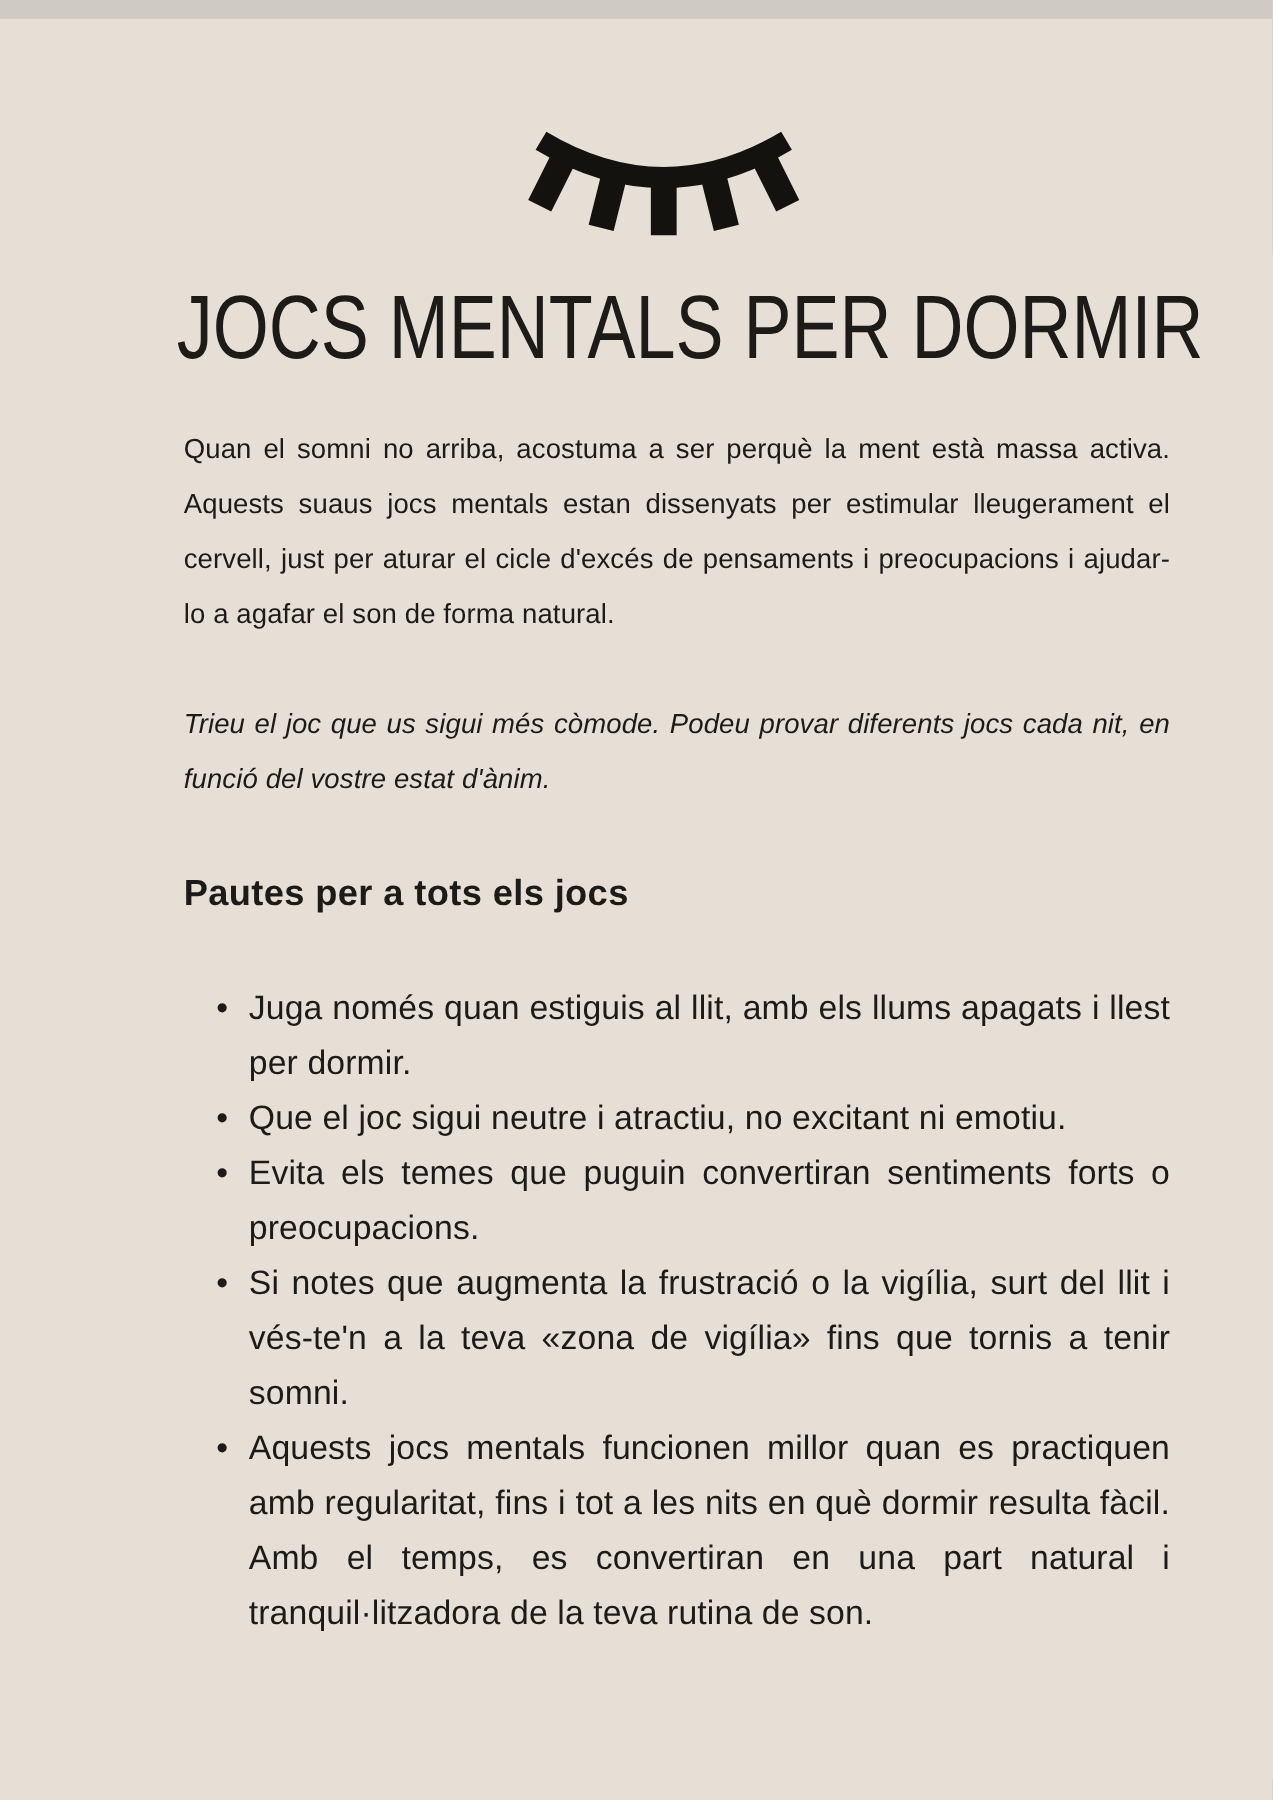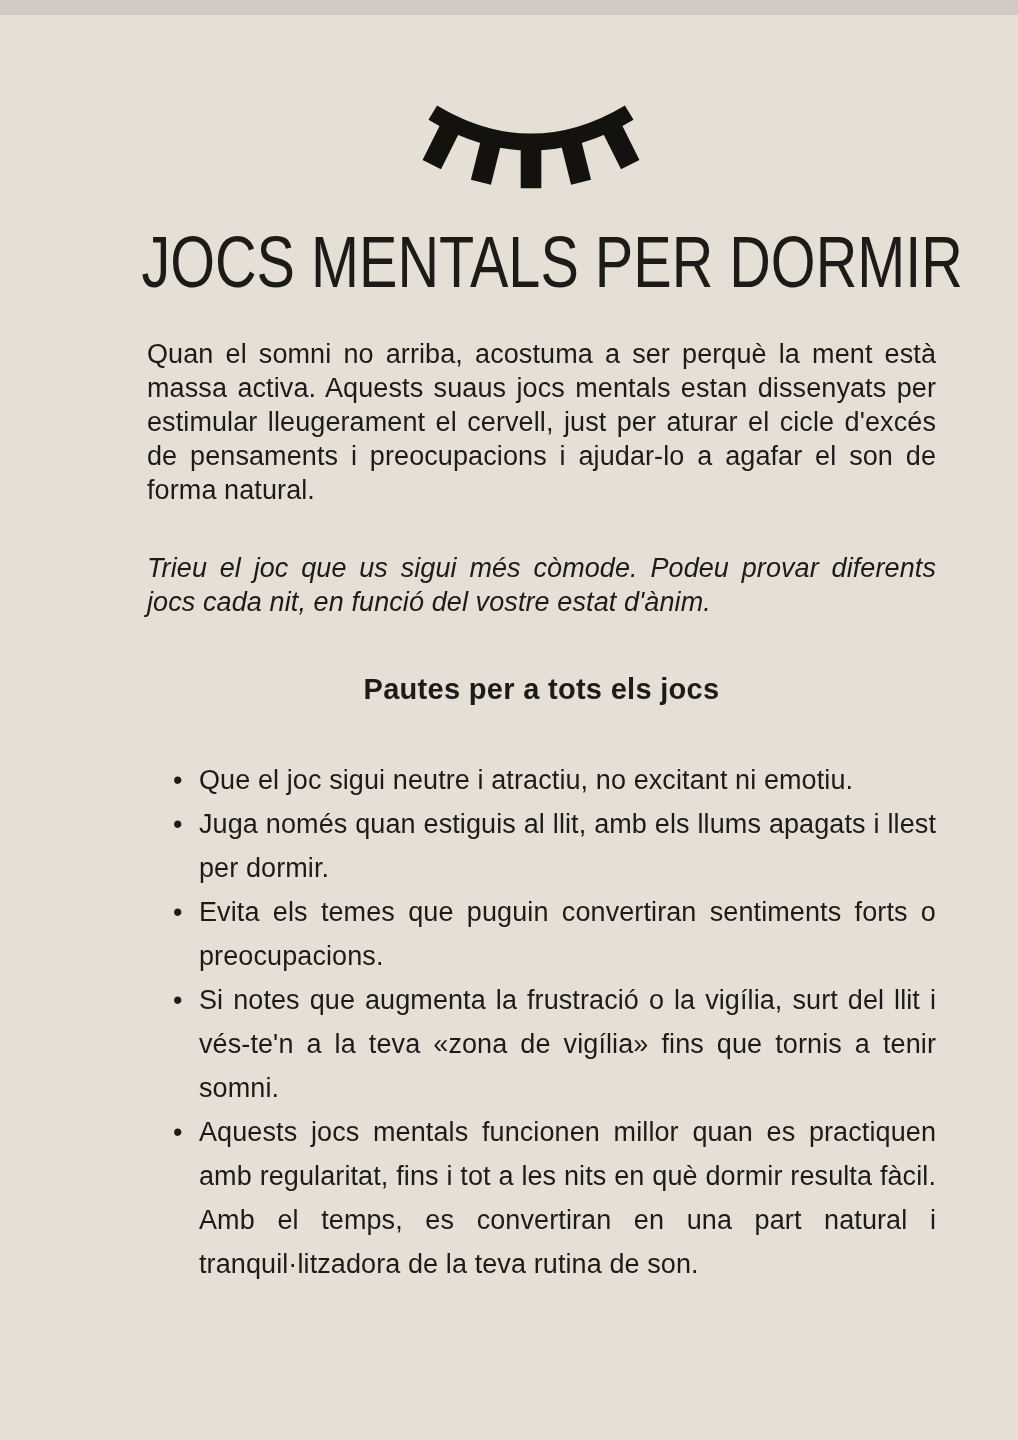--- a/index.html
+++ b/index.html
@@ -34,34 +34,33 @@
     color: var(--ink);
     transform: scaleX(0.80);
     transform-origin: 50% 50%;
     white-space: nowrap;
   }
   .content {
     padding-left: 103px;
     padding-right: 82px;
   }
   .body-text {
-    font-size: 27px;
-    line-height: 34px;
+    font-size: 22px;
+    line-height: 44px;
     text-align: justify;
     font-weight: 400;
     letter-spacing: 0.1px;
   }
   .para-1 { margin-top: 34px; }
   .para-2 { margin-top: 44px; font-style: italic; }
   .section-heading {
     margin-top: 54px;
     font-size: 29px;
     font-weight: 700;
     letter-spacing: 0.3px;
-    text-align: center;
   }
   .guidelines {
     margin-top: 52px;
     list-style: none;
   }
   .guidelines li {
     position: relative;
     padding-left: 52px;
     font-size: 27px;
     line-height: 44px;
@@ -100,21 +99,21 @@
 
   <div class="content">
 
     <p class="body-text para-1">Quan el somni no arriba, acostuma a ser perquè la ment està massa activa. Aquests suaus jocs mentals estan dissenyats per estimular lleugerament el cervell, just per aturar el cicle d'excés de pensaments i preocupacions i ajudar-lo a agafar el son de forma natural.</p>
 
     <p class="body-text para-2">Trieu el joc que us sigui més còmode. Podeu provar diferents jocs cada nit, en funció del vostre estat d'ànim.</p>
 
     <h2 class="section-heading">Pautes per a tots els jocs</h2>
 
     <ul class="guidelines">
+      <li>Juga només quan estiguis al llit, amb els llums apagats i llest per dormir.</li>
       <li>Que el joc sigui neutre i atractiu, no excitant ni emotiu.</li>
-      <li>Juga només quan estiguis al llit, amb els llums apagats i llest per dormir.</li>
       <li>Evita els temes que puguin convertiran sentiments forts o preocupacions.</li>
       <li>Si notes que augmenta la frustració o la vigília, surt del llit i vés-te'n a la teva «zona de vigília» fins que tornis a tenir somni.</li>
       <li>Aquests jocs mentals funcionen millor quan es practiquen amb regularitat, fins i tot a les nits en què dormir resulta fàcil. Amb el temps, es convertiran en una part natural i tranquil·litzadora de la teva rutina de son.</li>
     </ul>
 
   </div>
 </div>
 
 </body></html>

